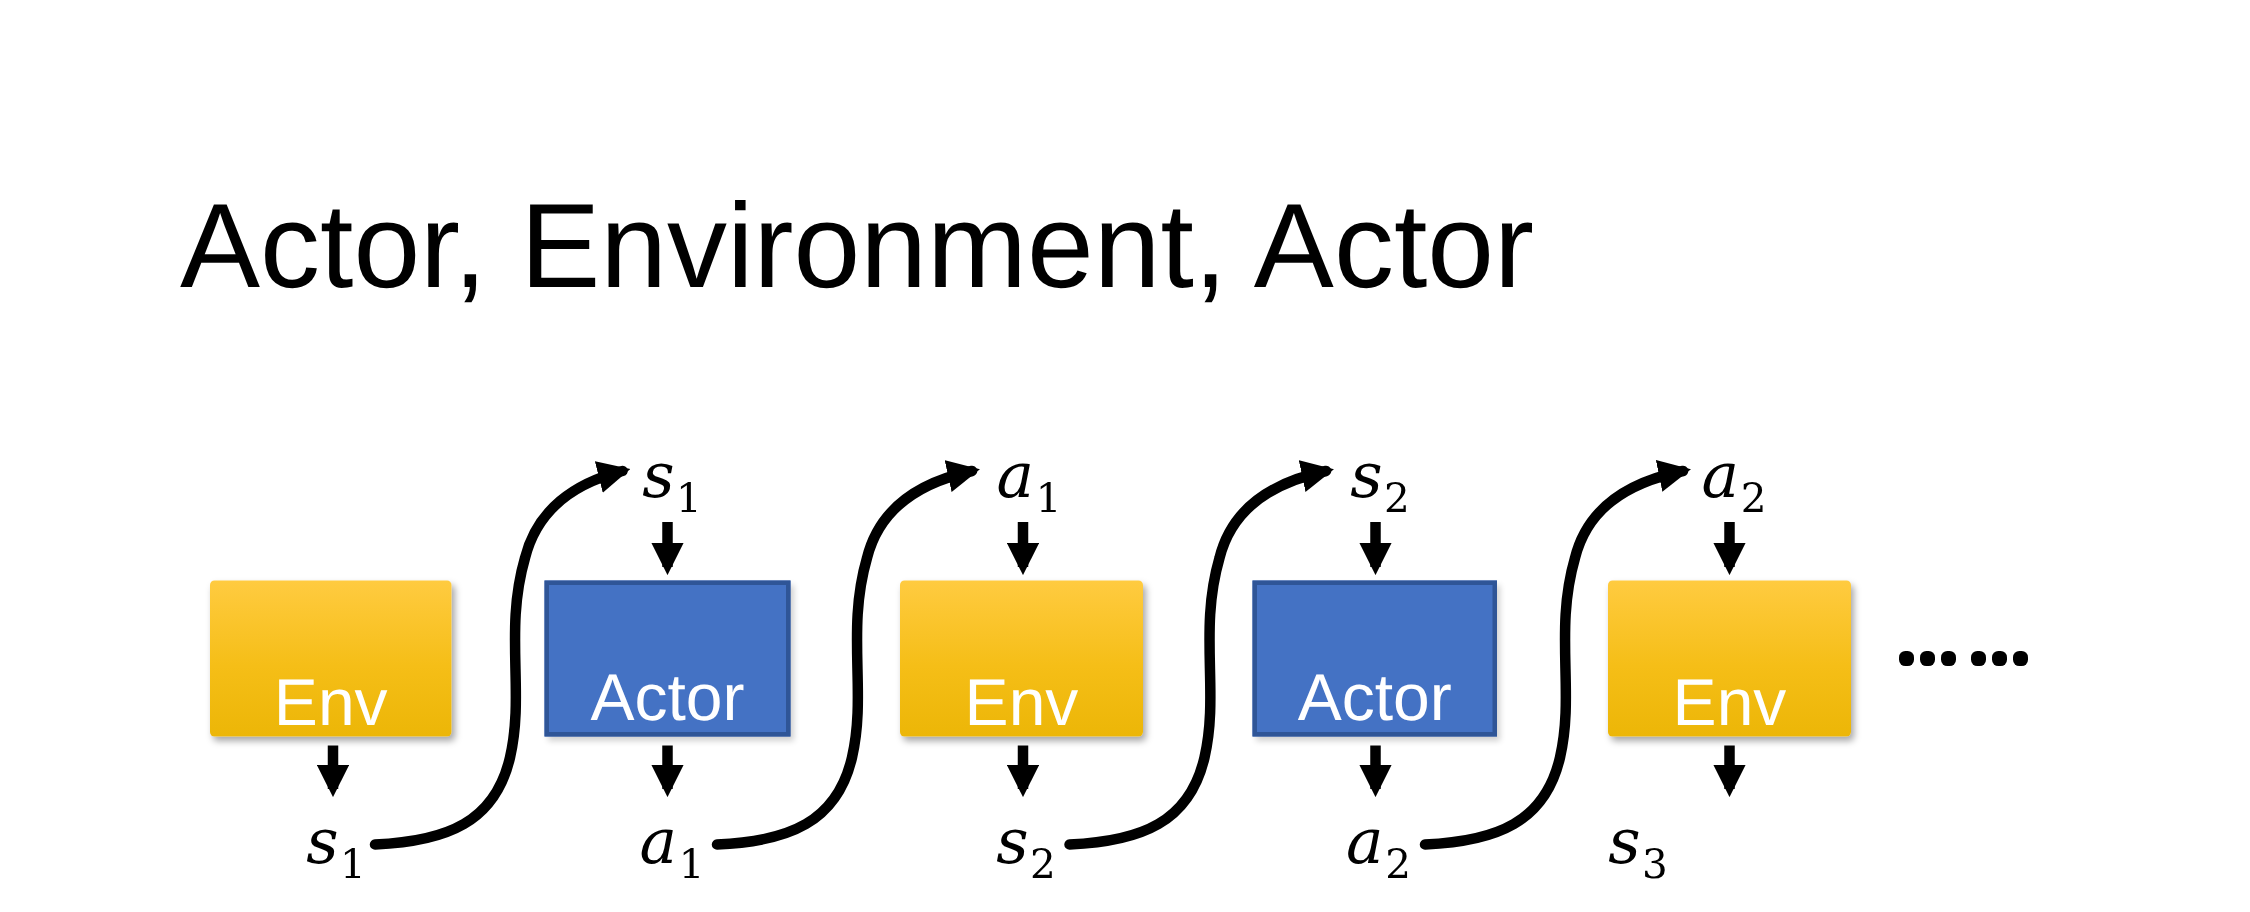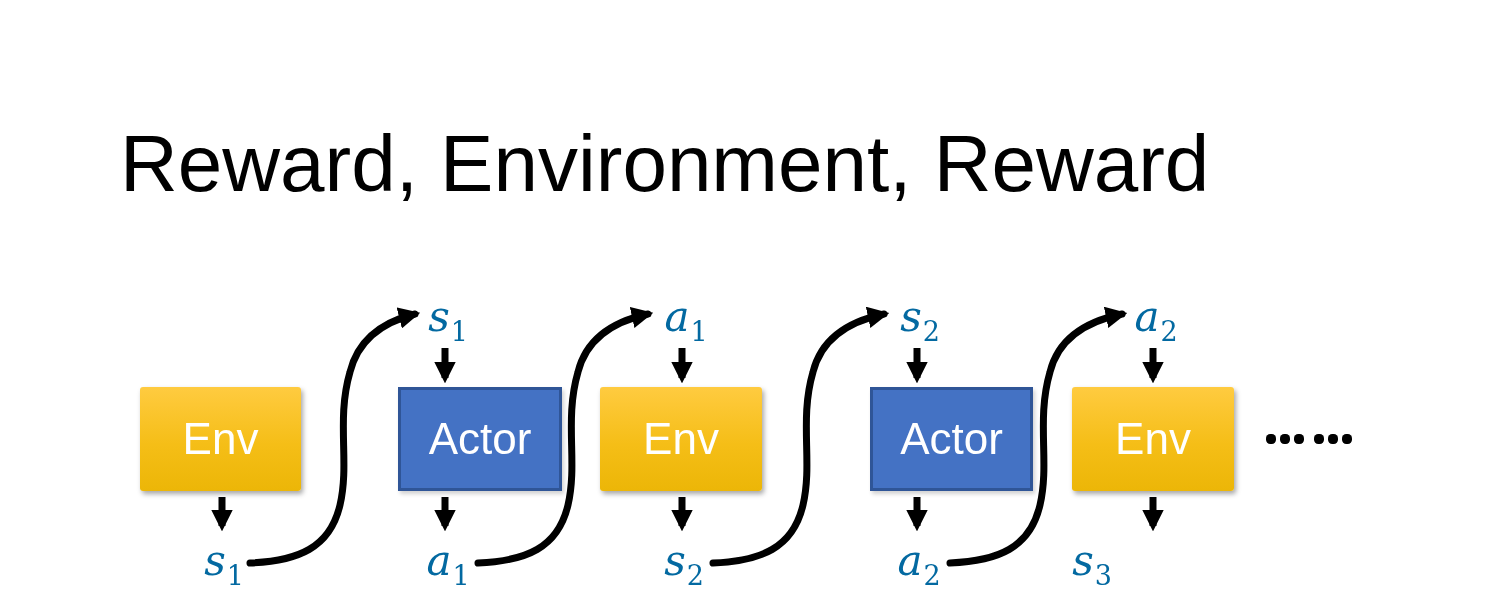--- a/index.html
+++ b/index.html
@@ -19,51 +19,50 @@
     letter-spacing:0px;
     color:#000000;
     line-height:1.05;
     white-space:nowrap;
     font-family:"Liberation Sans", sans-serif;
   }
   .box{
     position:absolute;
     top:387px;height:104px;
     box-sizing:border-box;
-    display:flex;align-items:center;justify-content:center;
+    display:flex;align-items:flex-end;justify-content:center;
     color:#ffffff;
     font-size:44px;
     line-height:1;
     user-select:none;
   }
   .env{
     background:linear-gradient(180deg,#FFCB40 0%,#F5BE17 55%,#ECB607 100%);
     border-radius:3px;
     box-shadow:2px 3px 5px rgba(0,0,0,0.35);
   }
   .actor{
     background:#4472C4;
     border:3px solid #2F5597;
     box-shadow:2px 3px 4px rgba(0,0,0,0.18);
-    margin-left:35px;
   }
   #box-1{left:140px;width:161px;}
   #box-2{left:363px;width:164px;}
   #box-3{left:600px;width:162px;}
   #box-4{left:835px;width:163px;}
   #box-5{left:1072px;width:162px;}
 
   .mlabel{
     position:absolute;
     transform:translateX(-50%);
     font-family:"DejaVu Serif", serif;
     font-style:italic;
     font-size:42px;
     line-height:1;
-    color:#0369a1;
+    color:#000000;
     white-space:nowrap;
   }
   .mlabel .sub{
     font-style:normal;
     font-size:27px;
     position:relative;
     top:10px;
     margin-left:1px;
   }
   .toplabel{top:296px;}
@@ -86,21 +85,21 @@
     border-radius:42%;
     margin-right:4px;
   }
   .dots .dot.gap{margin-left:6px;}
 </style>
 </head>
 <body>
 
 <div class="stage">
 
-  <h1 class="title">Reward, Environment, Reward</h1>
+  <h1 class="title">Actor, Environment, Actor</h1>
 
   <svg class="arrow-layer" width="1500" height="608" viewBox="0 0 1500 608" aria-hidden="true">
     <defs>
       <marker id="ah" viewBox="0 0 10 10" refX="7.5" refY="5" markerWidth="3.1" markerHeight="3.1" orient="auto">
         <path d="M0 0 L10 5 L0 10 z" fill="#000000"></path>
       </marker>
     </defs>
 
     <line x1="445" y1="348" x2="445" y2="378" marker-end="url(#ah)"></line>
     <line x1="682" y1="348" x2="682" y2="378" marker-end="url(#ah)"></line>

